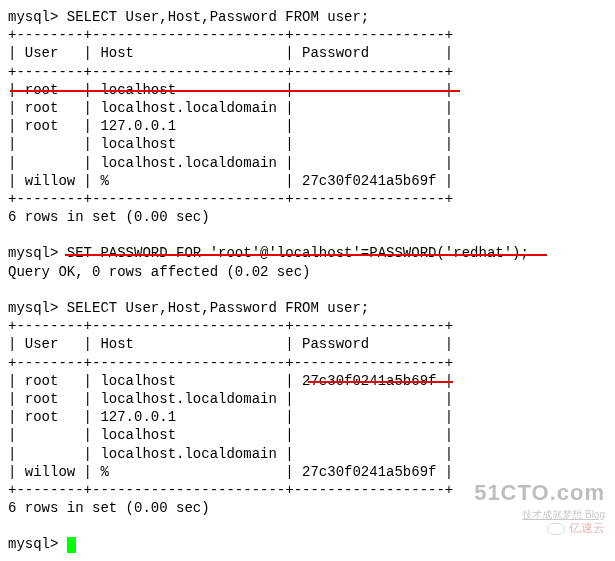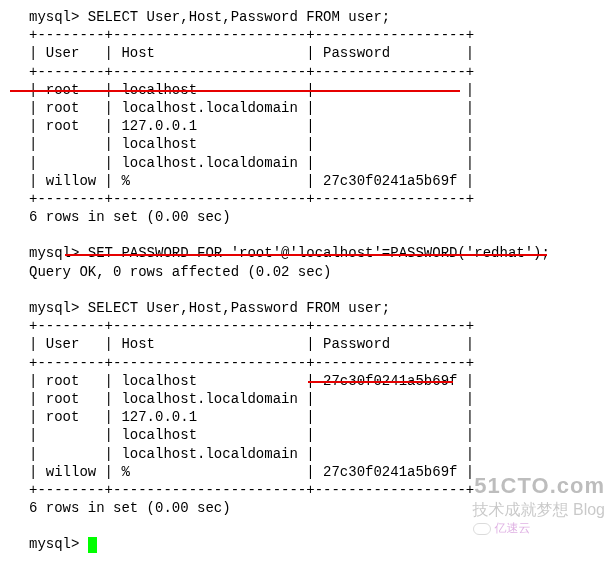--- a/index.html
+++ b/index.html
@@ -10,21 +10,20 @@
       line-height: 1.3;
       background: #ffffff;
       color: #000000;
       width: 615px;
       box-sizing: border-box;
       position: relative;
     }
     .line {
       white-space: pre;
       position: relative;
-      margin-left: 21px;
     }
     .underline-red {
       position: absolute;
       height: 2px;
       background: #e60000;
     }
     .cursor {
       display: inline-block;
       width: 9px;
       height: 16px;
@@ -40,28 +39,30 @@
       text-align: right;
       pointer-events: none;
     }
     .wm-top {
       font-size: 22px;
       font-weight: bold;
       letter-spacing: 1px;
       color: #444;
     }
     .wm-mid {
-      font-size: 16px;
+      font-size: 10px;
       color: #666;
+      text-decoration: underline;
     }
     .wm-bot {
       font-size: 12px;
-      color: #a21caf;
+      color: #b91c1c;
       display: flex;
       align-items: center;
+      justify-content: flex-end;
       gap: 4px;
     }
     .wm-icon {
       width: 16px;
       height: 10px;
       border: 1px solid #999;
       border-radius: 6px;
       position: relative;
     }
   </style>

